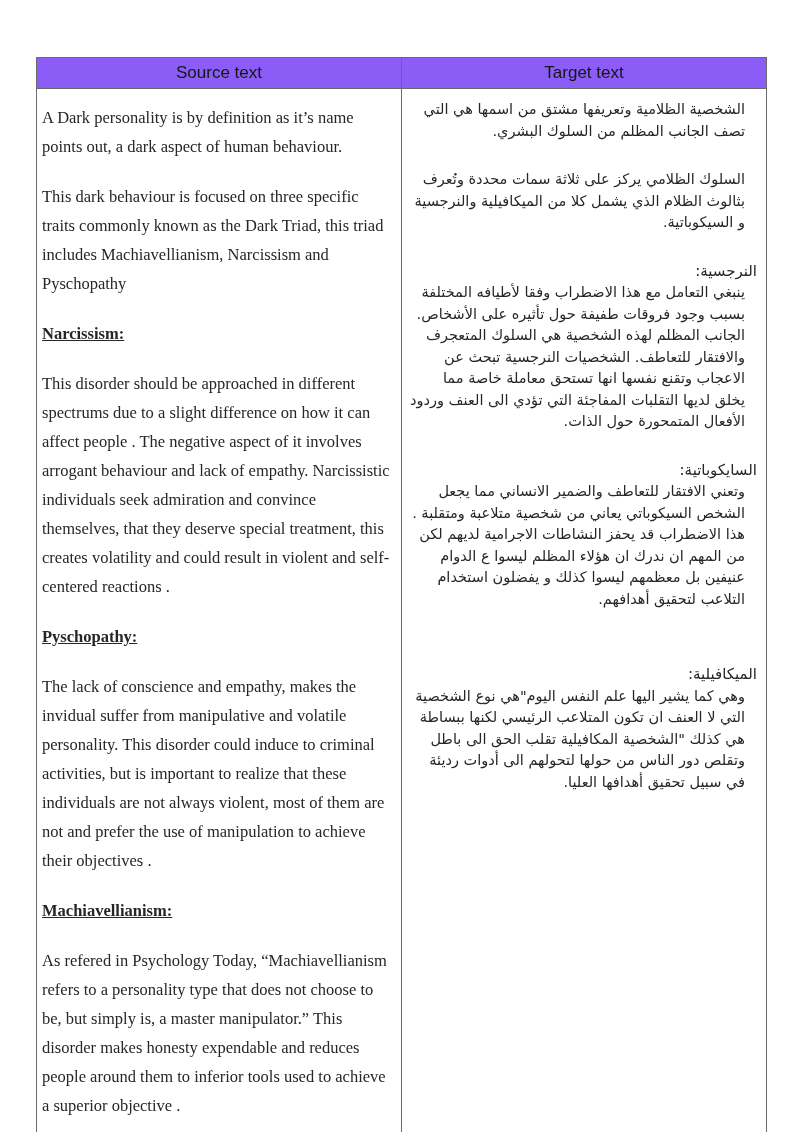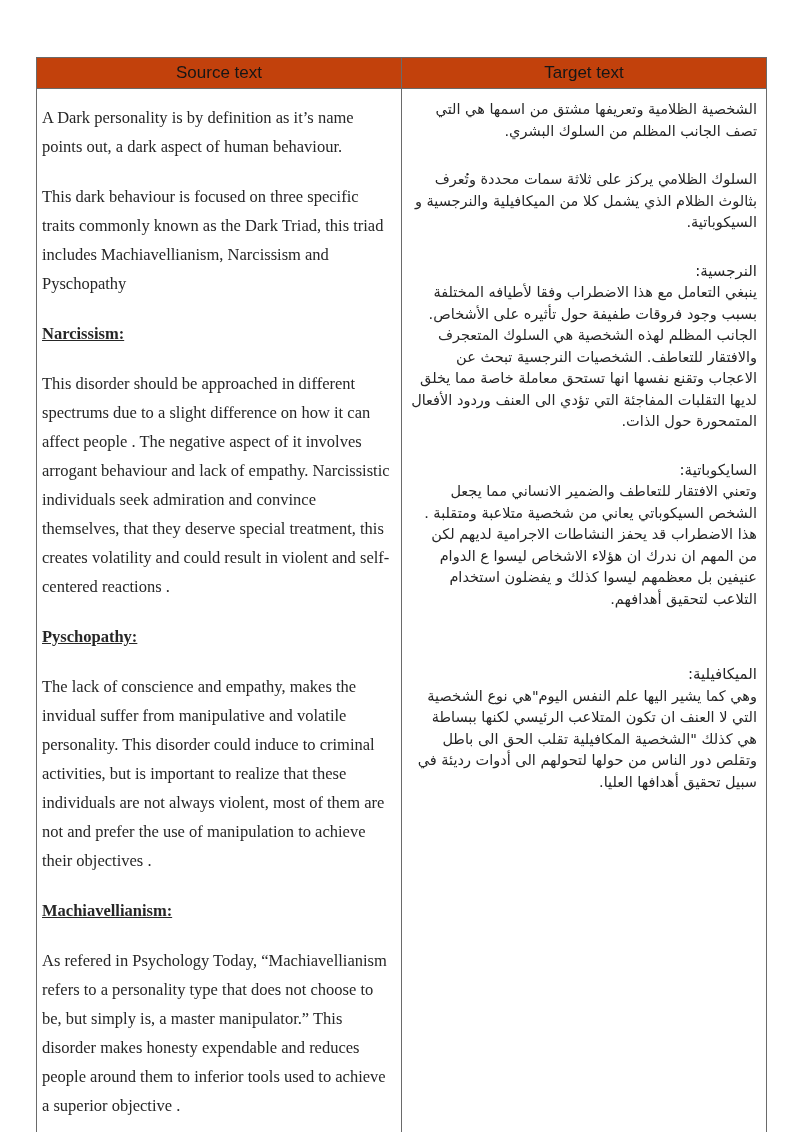--- a/index.html
+++ b/index.html
@@ -28,21 +28,21 @@
     border: 1px solid #6a6a6a;
   }
   table.translation th {
     height: 30px;
     padding: 0;
     font-family: "Liberation Sans", "DejaVu Sans", sans-serif;
     font-size: 17px;
     font-weight: 400;
     color: #161616;
     vertical-align: middle;
-    background: #c2410c;
+    background: #8b5cf6;
   }
   td.cell {
     vertical-align: top;
     height: 878px;
     background: #ffffff;
   }
   
   td.cell.en {
     padding: 14px 6px 0 5px;
     font-family: "Liberation Serif", "DejaVu Serif", serif;
@@ -55,21 +55,21 @@
   .en .block-h { margin: 0 0 21px 0; font-weight: bold; text-decoration: underline; }
   
   td.cell.ar {
     padding: 10px 9px 0 8px;
     font-family: "DejaVu Sans", sans-serif;
     font-size: 14.5px;
     line-height: 21.5px;
     color: #262626;
     text-align: right;
   }
-  .ar .block-p { margin: 0 0 27px 0; }
+  .ar .block-p { margin: 0 12px 27px 0; }
   .ar .block-h { margin: 0; font-weight: normal; font-size: 15px; }
   .ar .block-gap { height: 27px; }
 </style>
 </head>
 <body>
 
 <div class="page">
   <table class="translation">
     <colgroup>
       <col style="width:50%">
@@ -92,21 +92,21 @@
             <div class="block-p">The lack of conscience and empathy, makes the invidual suffer from manipulative and volatile personality. This disorder could induce to criminal activities, but is important to realize that these individuals are not always violent, most of them are not and prefer the use of manipulation to achieve their objectives .</div>
             <div class="block-h">Machiavellianism:</div>
             <div class="block-p">As refered in Psychology Today, “Machiavellianism refers to a personality type that does not choose to be, but simply is, a master manipulator.” This disorder makes honesty expendable and reduces people around them to inferior tools used to achieve a superior objective .</div>
           </td>
         <td class="cell ar" lang="ar" dir="rtl">
             <div class="block-p">الشخصية الظلامية وتعريفها مشتق من اسمها هي التي تصف الجانب المظلم من السلوك البشري.</div>
             <div class="block-p">السلوك الظلامي يركز على ثلاثة سمات محددة وتُعرف بثالوث الظلام الذي يشمل كلا من الميكافيلية والنرجسية و السيكوباتية.</div>
             <div class="block-h">النرجسية:</div>
             <div class="block-p">ينبغي التعامل مع هذا الاضطراب وفقا لأطيافه المختلفة بسبب وجود فروقات طفيفة حول تأثيره على الأشخاص. الجانب المظلم لهذه الشخصية هي السلوك المتعجرف والافتقار للتعاطف. الشخصيات النرجسية تبحث عن الاعجاب وتقنع نفسها انها تستحق معاملة خاصة مما يخلق لديها التقلبات المفاجئة التي تؤدي الى العنف وردود الأفعال المتمحورة حول الذات.</div>
             <div class="block-h">السايكوباتية:</div>
-            <div class="block-p">وتعني الافتقار للتعاطف والضمير الانساني مما يجعل الشخص السيكوباتي يعاني من شخصية متلاعبة ومتقلبة . هذا الاضطراب قد يحفز النشاطات الاجرامية لديهم لكن من المهم ان ندرك ان هؤلاء الاشخاص ليسوا ع الدوام عنيفين بل معظمهم ليسوا كذلك و يفضلون استخدام التلاعب لتحقيق أهدافهم.</div>
+            <div class="block-p">وتعني الافتقار للتعاطف والضمير الانساني مما يجعل الشخص السيكوباتي يعاني من شخصية متلاعبة ومتقلبة . هذا الاضطراب قد يحفز النشاطات الاجرامية لديهم لكن من المهم ان ندرك ان هؤلاء المظلم ليسوا ع الدوام عنيفين بل معظمهم ليسوا كذلك و يفضلون استخدام التلاعب لتحقيق أهدافهم.</div>
             <div class="block-gap"></div>
             <div class="block-h">الميكافيلية:</div>
             <div class="block-p">وهي كما يشير اليها علم النفس اليوم"هي نوع الشخصية التي لا العنف ان تكون المتلاعب الرئيسي لكنها ببساطة هي كذلك "الشخصية المكافيلية تقلب الحق الى باطل وتقلص دور الناس من حولها لتحولهم الى أدوات رديئة في سبيل تحقيق أهدافها العليا.</div>
           </td>
       </tr>
     </tbody>
   </table>
 </div>
 
 </body></html>

